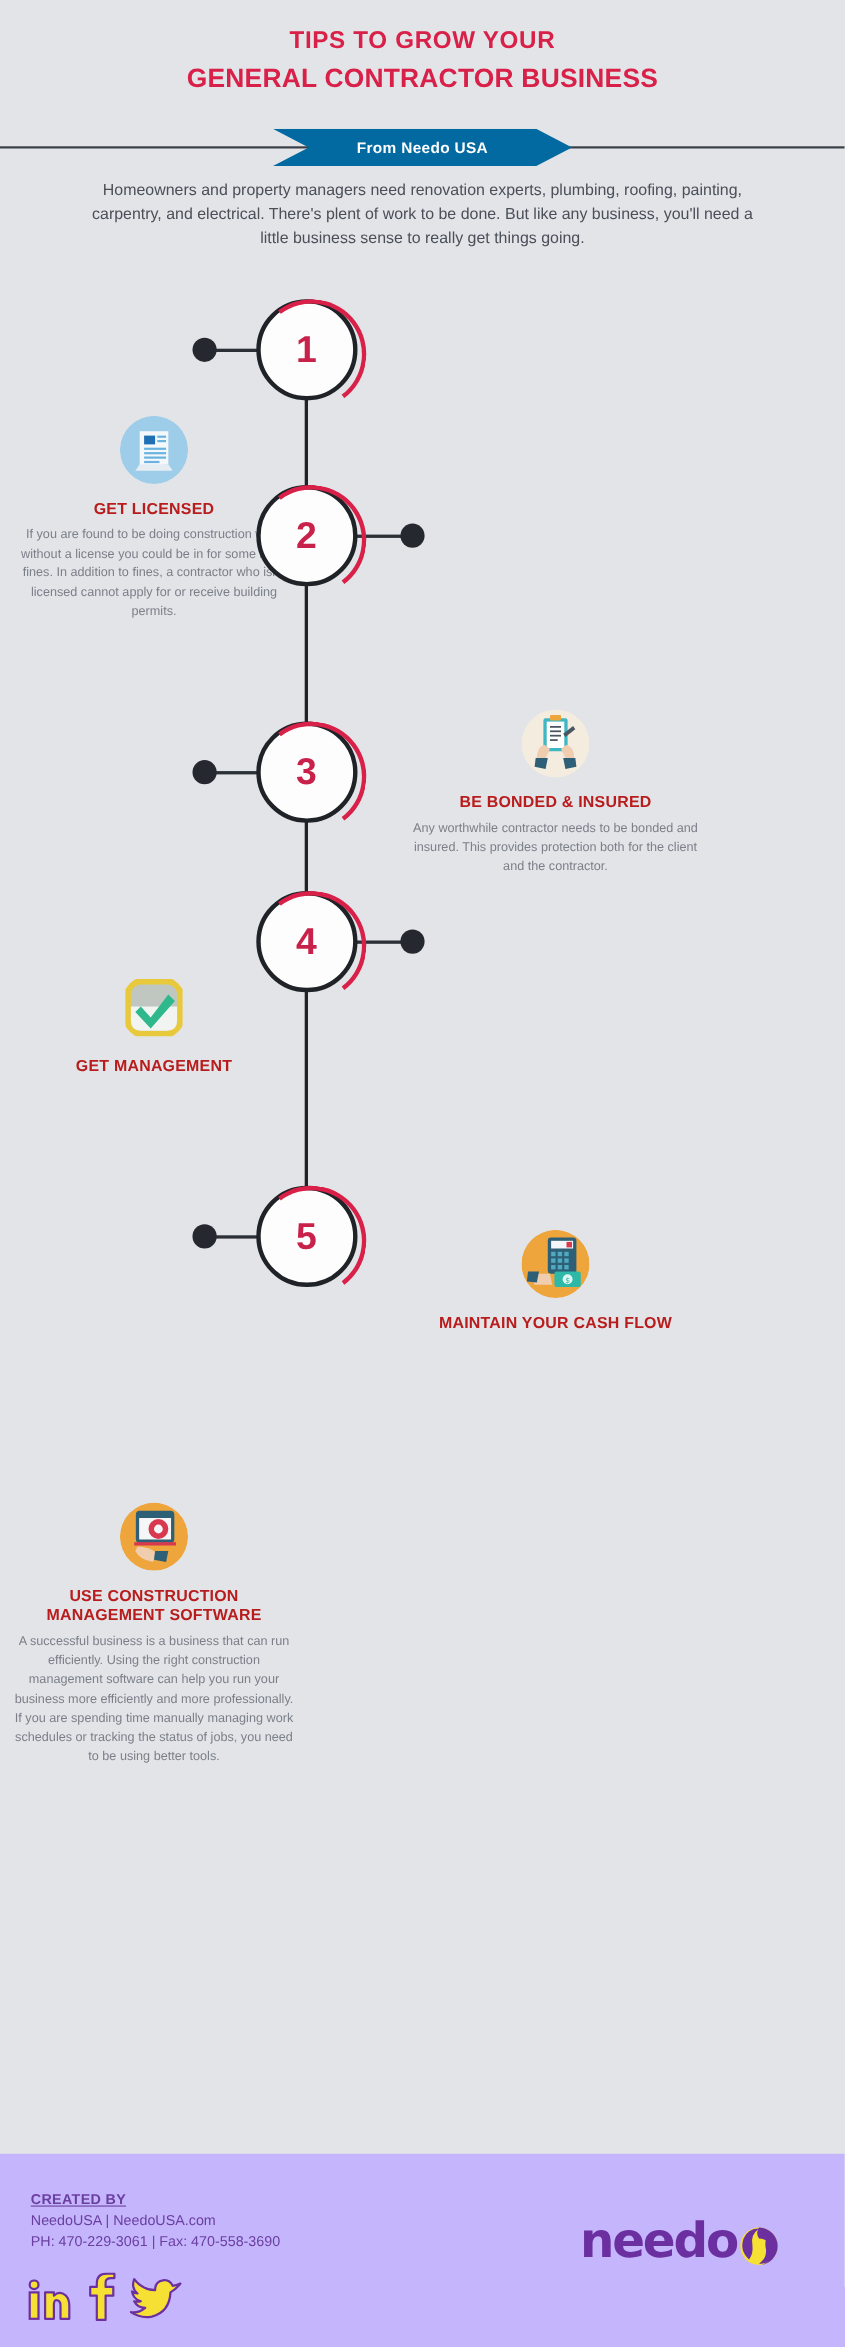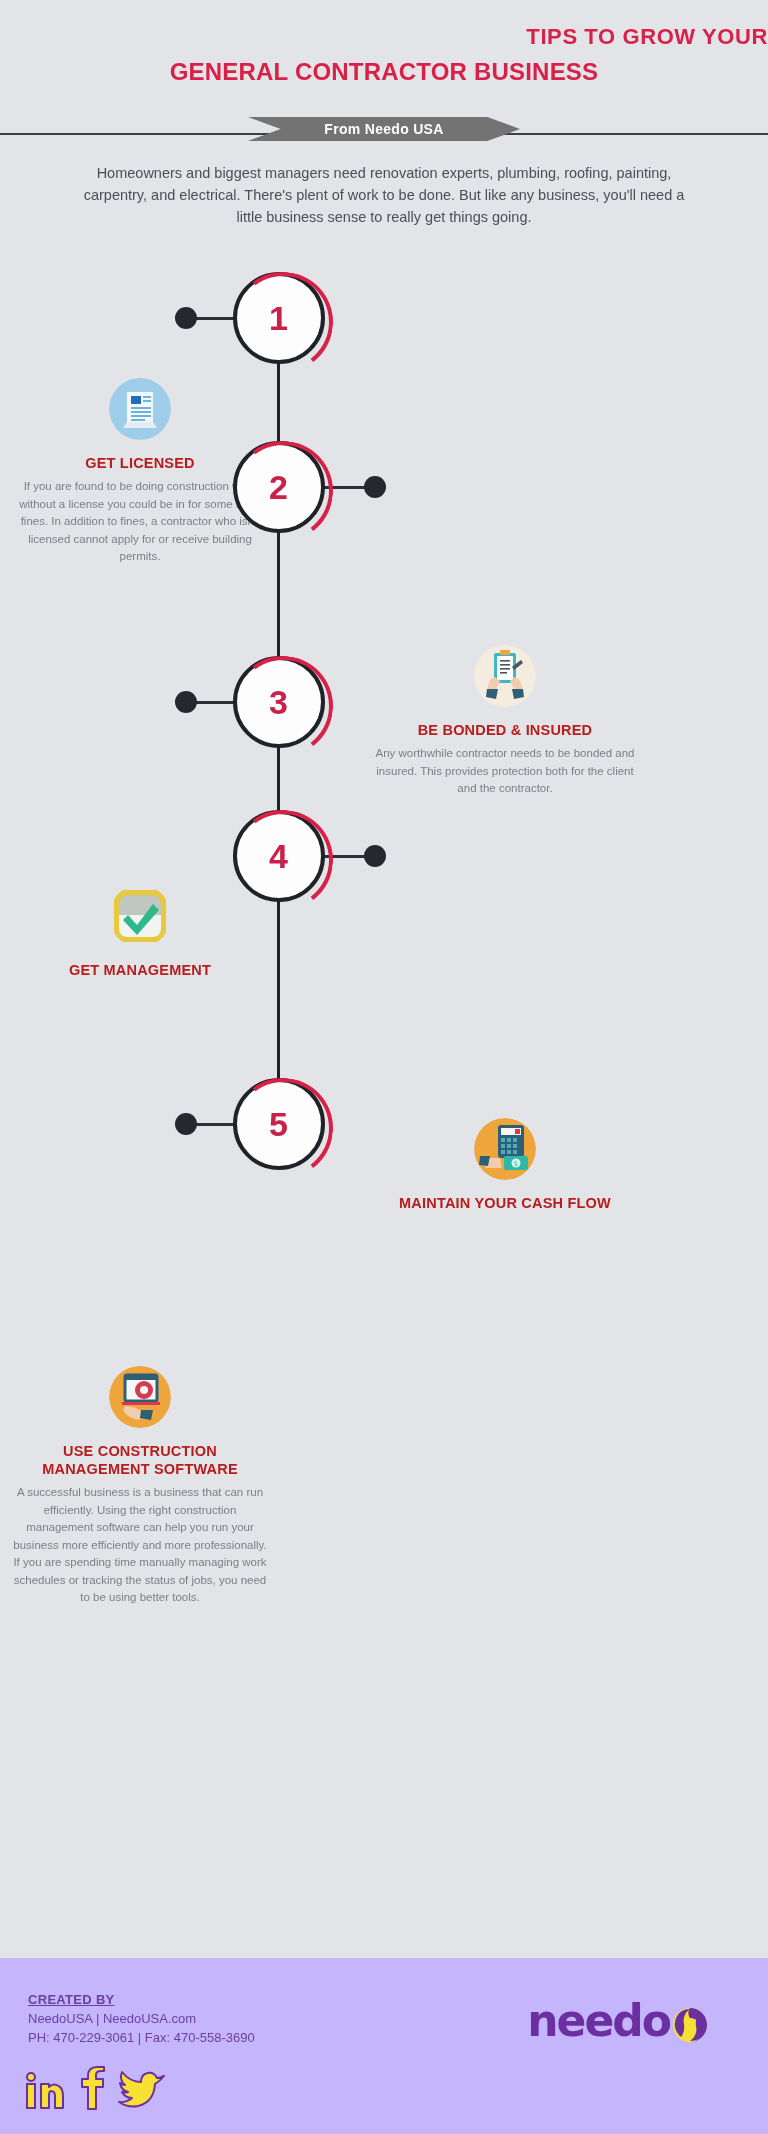--- a/index.html
+++ b/index.html
@@ -19,21 +19,20 @@
 
   
   .header { position: absolute; top: 0; left: 0; width: 768px; text-align: center; }
   .title-small {
     font-size: 22px;
     letter-spacing: 0.6px;
     font-weight: bold;
     color: #d82048;
     padding-top: 24px;
     font-family: "Liberation Sans", sans-serif;
-    text-align: right;
   }
   .title-big {
     font-size: 24px;
     font-weight: bold;
     color: #d82048;
     letter-spacing: 0.2px;
     margin-top: 8px;
     white-space: nowrap;
   }
 
@@ -51,23 +50,23 @@
     left: 0;
     width: 768px;
     height: 2px;
     background: #3a3f47;
   }
   .ribbon {
     position: absolute;
     left: 50%;
     transform: translateX(-50%);
     top: 0;
-    height: 24px;
+    height: 34px;
     width: 272px;
-    background: #737373;
+    background: #0369a1;
     color: #ffffff;
     font-size: 14px;
     font-weight: bold;
     letter-spacing: 0.3px;
     display: flex;
     align-items: center;
     justify-content: center;
     clip-path: polygon(0% 0%, 88% 0%, 100% 50%, 88% 100%, 0% 100%, 12% 50%);
   }
 
@@ -190,21 +189,21 @@
     position: absolute;
     left: 24px; top: 108px;
     display: flex;
     align-items: flex-end;
     gap: 12px;
   }
   .social svg { display: block; }
   .brand-logo {
     position: absolute;
     right: 56px;
-    top: 41px;
+    top: 58px;
     display: flex;
     align-items: flex-start;
   }
   .brand-logo .word {
     font-size: 44px;
     font-weight: bold;
     color: #6b2fa0;
     letter-spacing: -2px;
     line-height: 1;
     font-family: "DejaVu Sans", sans-serif;
@@ -218,21 +217,21 @@
   <div class="header">
     <div class="title-small">TIPS TO GROW YOUR</div>
     <div class="title-big">GENERAL CONTRACTOR BUSINESS</div>
   </div>
 
   <div class="ribbon-wrap">
     <div class="ribbon-rule"></div>
     <div class="ribbon">From Needo USA</div>
   </div>
 
-  <div class="intro">Homeowners and biggest managers need renovation experts, plumbing, roofing, painting, carpentry, and electrical. There's plent of work to be done. But like any business, you'll need a little business sense to really get things going.</div>
+  <div class="intro">Homeowners and property managers need renovation experts, plumbing, roofing, painting, carpentry, and electrical. There's plent of work to be done. But like any business, you'll need a little business sense to really get things going.</div>
 
   <div class="spine" id="spine" style="top: 318px; height: 806px;"></div>
 
   <div id="timeline">
       <div class="connector" style="top: 316.5px; left: 188px; width: 60px;"></div>
       <div class="dot" style="top: 307px; left: 175px;"></div>
       <div class="node" style="left: 232.5px; top: 272px;">
         <span class="num">1</span>
       </div>
       <div class="step-block left" style="top: 378px;">

